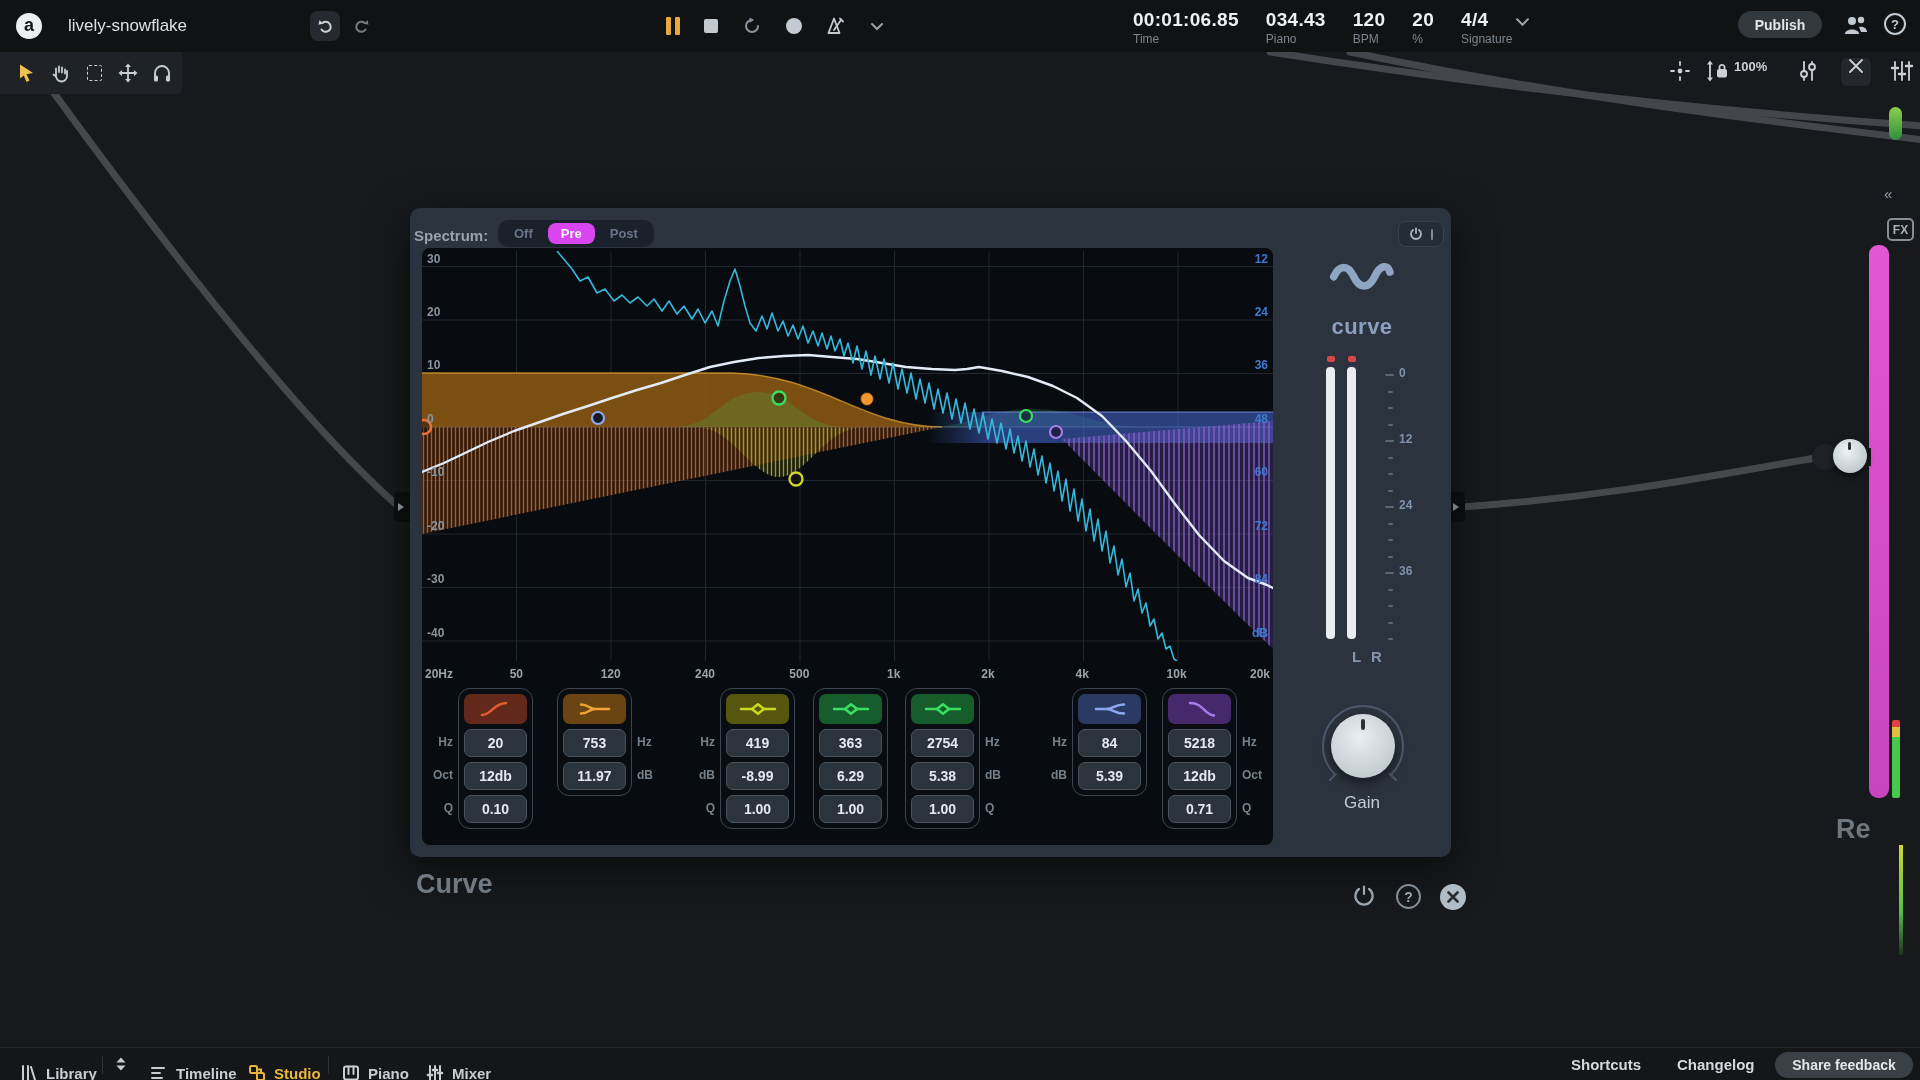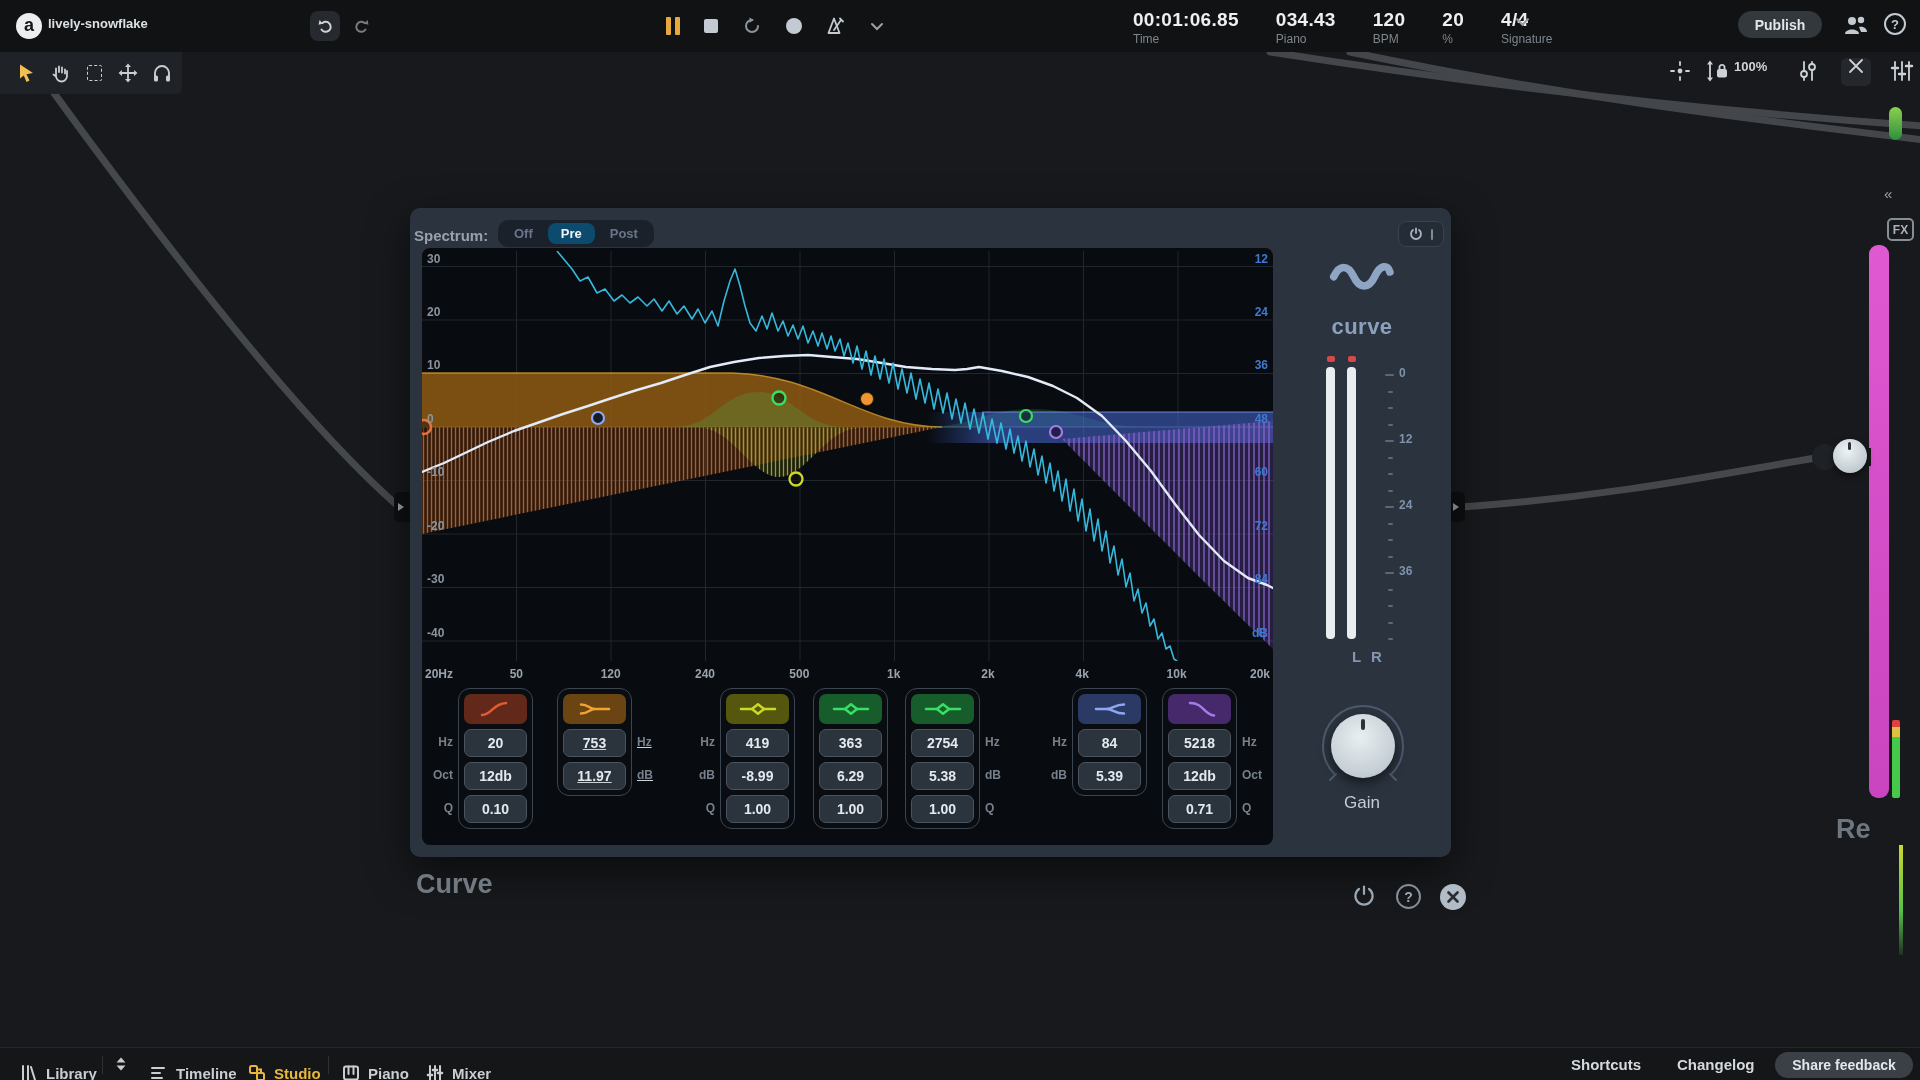--- a/index.html
+++ b/index.html
@@ -3,29 +3,29 @@
 <meta charset="utf-8">
 <style>
   * { margin:0; padding:0; box-sizing:border-box; }
   html,body { width:1920px; height:1080px; overflow:hidden; }
   body { background:#17191c; font-family:"Liberation Sans","DejaVu Sans",sans-serif; position:relative; color:#cdd2d7; }
   .abs { position:absolute; }
 
   
   #topbar { position:absolute; left:0; top:0; width:1920px; height:52px; background:#101214; z-index:20; }
   #logo { position:absolute; left:16px; top:13px; width:26px; height:26px; border-radius:50%; background:#eceef0; color:#14161a; font-weight:800; font-size:18px; display:flex; align-items:center; justify-content:center; padding-bottom:2px;}
-  #proj-title { position:absolute; left:48px; top:16px; font-size:13px; font-weight:700; color:#dbe0e4; }
+  #proj-title { position:absolute; left:68px; top:16px; font-size:17px; font-weight:400; color:#dbe0e4; }
   #undo-btn { position:absolute; left:310px; top:11px; width:30px; height:30px; background:#26292d; border-radius:8px; display:flex;align-items:center;justify-content:center; }
   #redo-btn { position:absolute; left:349px; top:14px; width:24px; height:24px; display:flex;align-items:center;justify-content:center; opacity:.55; }
   #transport { position:absolute; left:666px; top:12px; height:28px; display:flex; align-items:center; gap:24px; }
   .pause-bars { display:flex; gap:4px; }
   .pause-bars div { width:5px; height:18px; background:#e8a93c; border-radius:1px; }
   .stop-sq { width:14px; height:14px; background:#c3cad1; border-radius:2px; }
   .rec-dot { width:16px; height:16px; background:#c3cad1; border-radius:50%; }
-  #stats { position:absolute; left:1133px; top:9px; display:flex; gap:37px;align-items:center; }
+  #stats { position:absolute; left:1133px; top:9px; display:flex; gap:27px;align-items:center; }
   .stat-value { font-size:19px; font-weight:600; color:#edf0f2; letter-spacing:.3px; }
   .stat-label { font-size:12px; color:#7e868d; margin-top:1px; }
   #stats-chevron { position:absolute; left:1515px; top:17px; }
   #publish-btn { position:absolute; left:1738px; top:11px; width:84px; height:27px; background:#33383d; border-radius:14px; color:#e2e6ea; font-size:14px; font-weight:600; display:flex; align-items:center; justify-content:center; }
   #collab-icon { position:absolute; left:1843px; top:13px; }
   #help-icon-top { position:absolute; left:1884px; top:13px; width:22px; height:22px; border:2px solid #c3cad1; border-radius:50%; color:#c3cad1; font-size:13px; font-weight:700; display:flex;align-items:center;justify-content:center; }
 
   
   #toolstrip { position:absolute; left:0; top:52px; width:182px; height:42px; background:#1f2226; z-index:6; display:flex; align-items:center; gap:10px; padding-left:14px; border-bottom-right-radius:6px;}
   .tool { width:24px; height:24px; display:flex; align-items:center; justify-content:center; }
@@ -51,21 +51,21 @@
   #pink-knob::after { content:""; position:absolute; left:15px; top:3px; width:3px; height:8px; background:#2c3238; border-radius:2px; }
   #edge-meter { left:1892px; top:720px; width:8px; height:78px; border-radius:2px; background:linear-gradient(#e04040 0 9%, #e0c040 9% 22%, #46c84a 22% 100%); }
   #edge-meter2 { left:1899px; top:845px; width:4px; height:110px; background:linear-gradient(#cdd830,#57c04a 60%, rgba(87,192,74,.15)); }
   #re-name { left:1836px; top:814px; font-size:27px; font-weight:600; color:#6e7680; }
 
   
   #eq-window { position:absolute; left:410px; top:208px; width:1041px; height:649px; background:#2b333e; border-radius:10px; z-index:10; box-shadow:0 14px 40px rgba(0,0,0,.55); }
   #spectrum-label { position:absolute; left:4px; top:19px; font-size:15px; font-weight:600; color:#97a2ae; }
   #spectrum-seg { position:absolute; left:88px; top:12px; background:#1a212b; border-radius:10px; padding:3px; display:flex; gap:2px; }
   .seg-opt { font-size:13px; font-weight:700; color:#69758a; padding:3px 13px; border-radius:8px; }
-  .seg-opt.active { background:#0c4a6e; color:#f0f4f8; }
+  .seg-opt.active { background:#d946ef; color:#f0f4f8; }
   #power-btn { position:absolute; left:988px; top:13px; width:46px; height:26px; background:#242c36; border:1px solid #39424e; border-radius:8px; display:flex; align-items:center; justify-content:center; gap:8px; }
   #power-ind { width:2px; height:11px; background:#7e8a96; border-radius:1px; font-size:0; }
 
   #eq-panel { position:absolute; left:12px; top:40px; width:851px; height:597px; background:#080b0f; border-radius:8px; }
   #eq-svg { position:absolute; left:0; top:3px; }
   .db-label { position:absolute; left:5px; font-size:12px; font-weight:700; color:#8a949e; z-index:3; }
   .rdb-label { position:absolute; right:5px; width:40px; text-align:right; font-size:12px; font-weight:700; color:#3f7ad0; z-index:3; }
   .freq-label { position:absolute; top:419px; font-size:12px; font-weight:700; color:#9aa4ae; }
 
   
@@ -394,21 +394,21 @@
             <div class="band-chip" style="background: rgb(98, 41, 26);">
               <svg width="42" height="18" viewBox="0 0 42 18">
                 <path d="M7,15 C17,15 17,4 31,3" fill="none" stroke="#e25c33" stroke-width="2.5" stroke-linecap="round" stroke-linejoin="round"></path>
               </svg>
             </div>
             <div class="band-cell">20</div>
             <div class="band-cell">12db</div>
             <div class="band-cell">0.10</div>
           </div>
         </div>
-        <div class="band" style="left: 135px; text-decoration: underline;">
+        <div class="band" style="left: 135px;">
           <div class="band-box">
             <div class="band-chip" style="background: rgb(106, 68, 19);">
               <svg width="42" height="18" viewBox="0 0 42 18">
                 <path d="M7,4.5 C15,4.5 15,9 21,9 M7,13.5 C15,13.5 15,9 21,9 M21,9 H35" fill="none" stroke="#f0a432" stroke-width="2.5" stroke-linecap="round" stroke-linejoin="round"></path>
               </svg>
             </div>
             <div class="band-cell">753</div>
             <div class="band-cell">11.97</div>
           </div>
           <div class="band-labels r">

